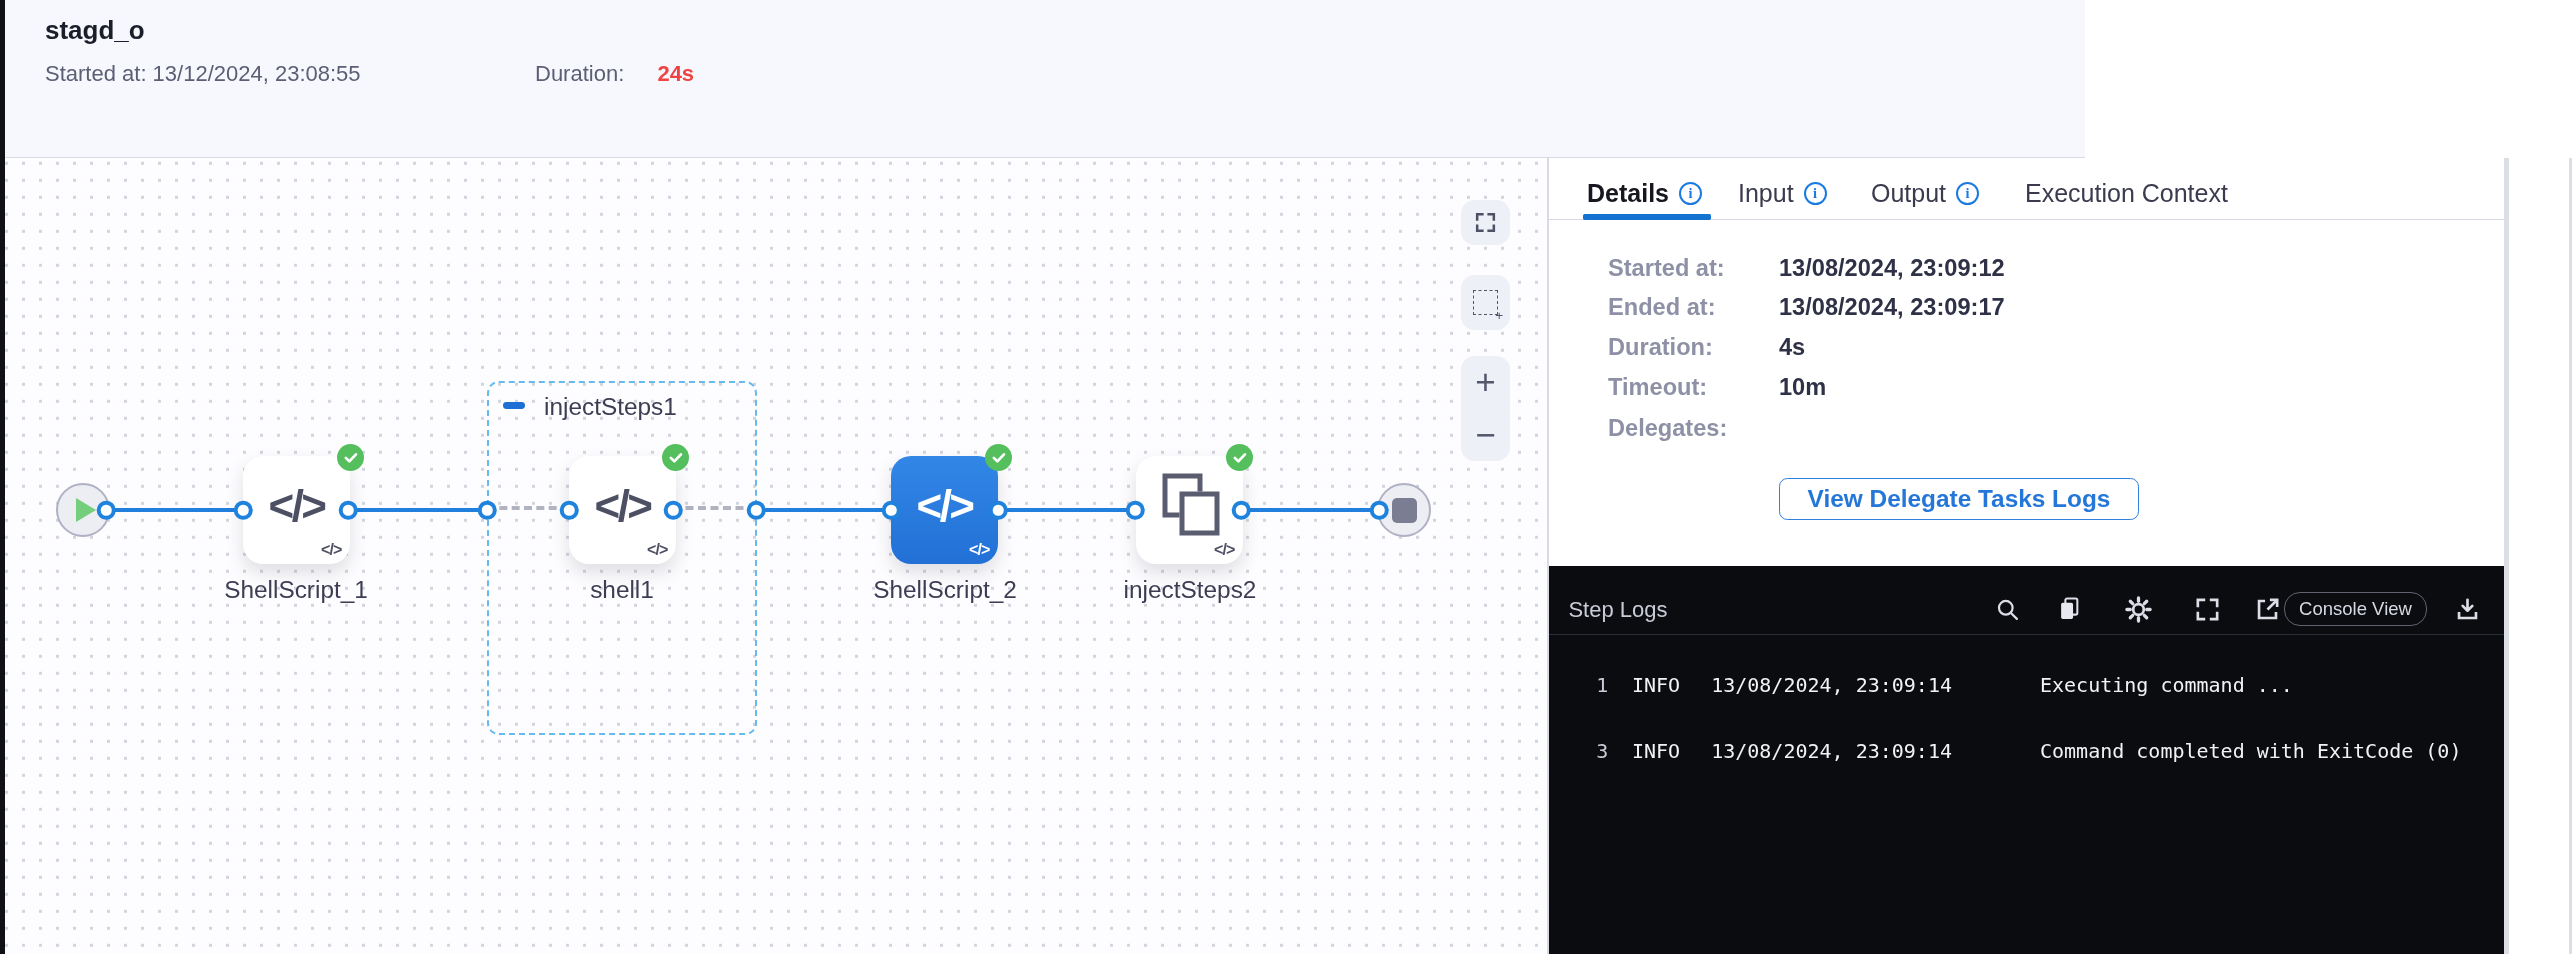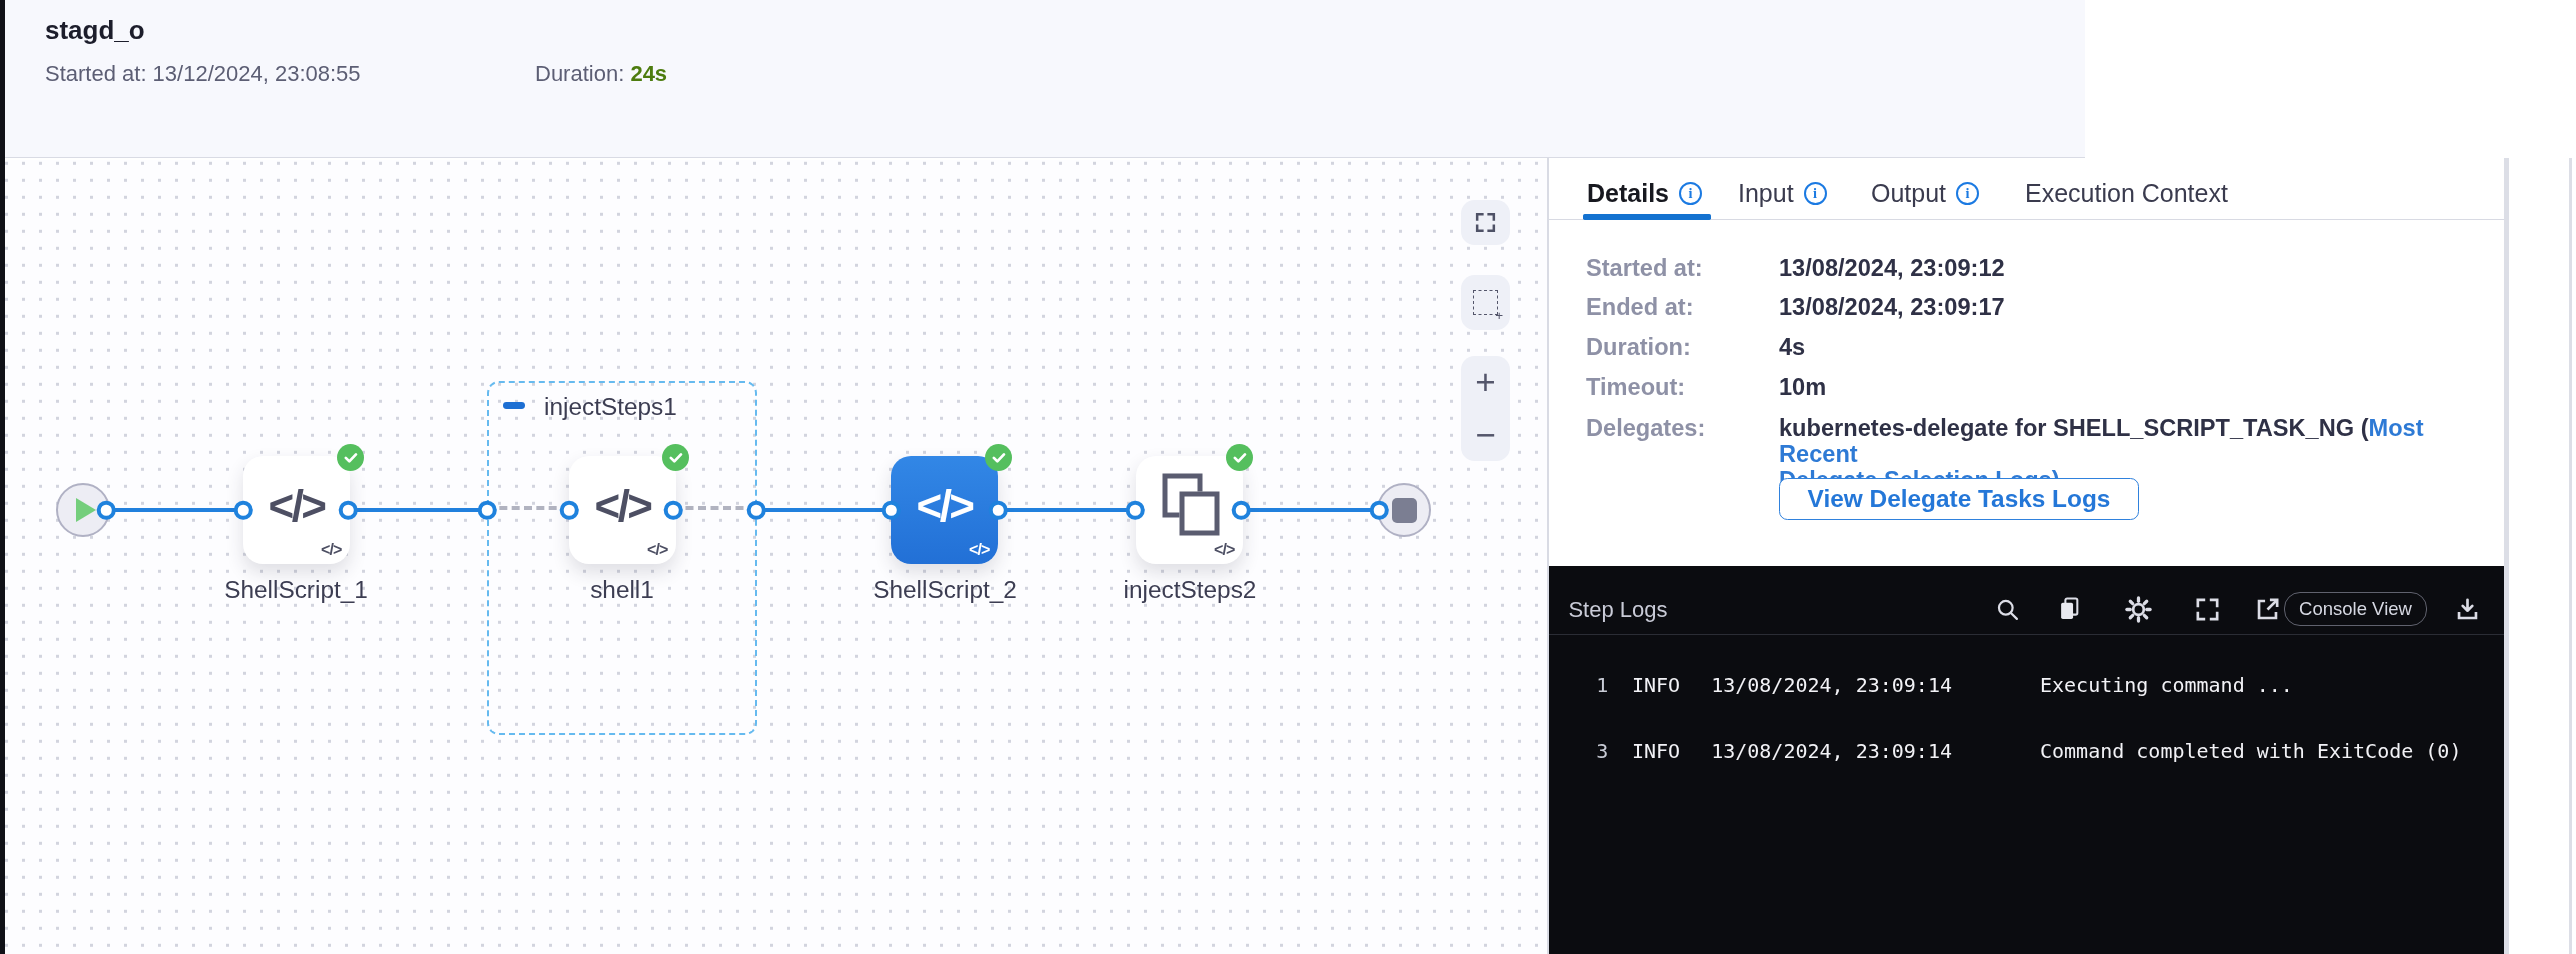--- a/index.html
+++ b/index.html
@@ -8,21 +8,21 @@
 
   
   .left-strip{position:absolute;left:0;top:0;width:5px;height:955px;background:#101117;}
 
   
   .stage-header{position:absolute;left:5px;top:0;width:2080px;height:158px;
                 background:#f7f8fd;border-bottom:1.7px solid #d9dbe4;box-sizing:border-box;}
   .stage-title{position:absolute;left:40px;top:15px;font-size:26px;font-weight:700;color:#1c1d2b;}
   .stage-meta{position:absolute;left:40px;top:61px;font-size:22px;color:#5c5e74;}
   .dur-label{position:absolute;left:530px;top:61px;font-size:22px;color:#5c5e74;}
-  .dur-value{font-weight:700;color:#4d7c0f;}
+  .dur-value{font-weight:700;color:#ef4444;margin-left:27px;}
 
   
   .canvas{position:absolute;left:5px;top:160px;width:1542px;height:795px;background:#fdfdff;
           background-image:radial-gradient(circle,#d2d4de 1.5px,transparent 1.7px);
           background-size:17px 17px;background-position:10px 11.8px;}
   .edge{position:absolute;top:348px;height:4.2px;background:#2180dd;}
   .edge-dashed{position:absolute;top:346px;height:0;border-top:4.2px dashed #b1b3c0;}
   .port{position:absolute;top:350px;width:18.5px;height:18.5px;border-radius:50%;background:#fff;
         border:4.2px solid #1f82dd;box-sizing:border-box;transform:translate(-50%,-50%);}
   .round-node{position:absolute;width:54px;height:54px;border-radius:50%;background:#ededf4;
@@ -60,21 +60,21 @@
   .vdivider{position:absolute;left:1547px;top:158px;width:1.7px;height:796px;background:#d9dbe4;}
   .panel{position:absolute;left:1549px;top:158px;width:955px;height:796px;background:#fff;}
   .tabbar{position:absolute;left:0;top:0;width:955px;height:62px;border-bottom:1.7px solid #d8dae3;box-sizing:border-box;}
   .tab{position:absolute;top:17px;height:37px;display:flex;align-items:center;font-size:25px;color:#3a3b4e;cursor:pointer;}
   .tab.active{font-weight:700;color:#17181f;}
   .info-ic{display:inline-block;width:23px;height:23px;border:2.1px solid #1b7ae2;border-radius:50%;
         margin-left:10px;position:relative;box-sizing:border-box;}
   .info-ic i{position:absolute;left:50%;top:50%;transform:translate(-50%,-52%);
         font-style:normal;font-weight:700;font-size:14.3px;color:#1b7ae2;font-family:"Liberation Serif",serif;}
   .tab-underline{position:absolute;left:34px;top:56px;width:128px;height:5.9px;background:#1472d0;border-radius:1.7px;}
-  .drow-label{position:absolute;left:37px;font-size:23.6px;font-weight:600;color:#8e91a6;}
+  .drow-label{position:absolute;left:59px;font-size:23.6px;font-weight:600;color:#8e91a6;}
   .drow-value{position:absolute;left:230px;font-size:23.6px;font-weight:700;color:#2f3146;}
   .delegates-val{position:absolute;left:230px;width:673px;font-size:23.6px;line-height:26px;font-weight:700;color:#2f3146;}
   .link{color:#2e7ad5;font-weight:600;cursor:pointer;}
   .vdl-btn{position:absolute;left:230px;top:320px;width:360px;height:42px;border:1.7px solid #2f81dd;
         border-radius:8.4px;background:#fff;color:#2477d8;font-size:24.4px;font-weight:600;
         display:flex;align-items:center;justify-content:center;cursor:pointer;box-sizing:border-box;}
 
   
   .logs{position:absolute;left:0;top:408px;width:955px;height:388px;background:#0b0c10;}
   .logs-header{position:absolute;left:0;top:0;width:955px;height:51px;border-bottom:1.7px solid #2b2d35;box-sizing:border-box;margin-top:18px;}
@@ -242,24 +242,20 @@
     <div class="drow-label" style="top:97px;">Started at:</div>
     <div class="drow-value" style="top:97px;">13/08/2024, 23:09:12</div>
     <div class="drow-label" style="top:136px;">Ended at:</div>
     <div class="drow-value" style="top:136px;">13/08/2024, 23:09:17</div>
     <div class="drow-label" style="top:176px;">Duration:</div>
     <div class="drow-value" style="top:176px;">4s</div>
     <div class="drow-label" style="top:216px;">Timeout:</div>
     <div class="drow-value" style="top:216px;">10m</div>
 
     <div class="drow-label" style="top:257px;">Delegates:</div>
-    <div class="delegates-val" style="top:257px;">
-      <span>kubernetes-delegate for SHELL_SCRIPT_TASK_NG (</span><span class="link">Most Recent</span><br>
-      <span class="link">Delegate Selection Logs</span><span class="link">)</span>
-    </div>
 
     <div class="vdl-btn">View Delegate Tasks Logs</div>
 
     <div class="logs">
       <div class="logs-header">
         <div class="logs-title">Step Logs</div>
 
         <div class="licon" style="left:444px;">
           <svg width="29" height="29" viewBox="0 0 34 34">
               <circle cx="15" cy="15" r="8" stroke="#dcdde6" stroke-width="2.6" fill="none"></circle>

